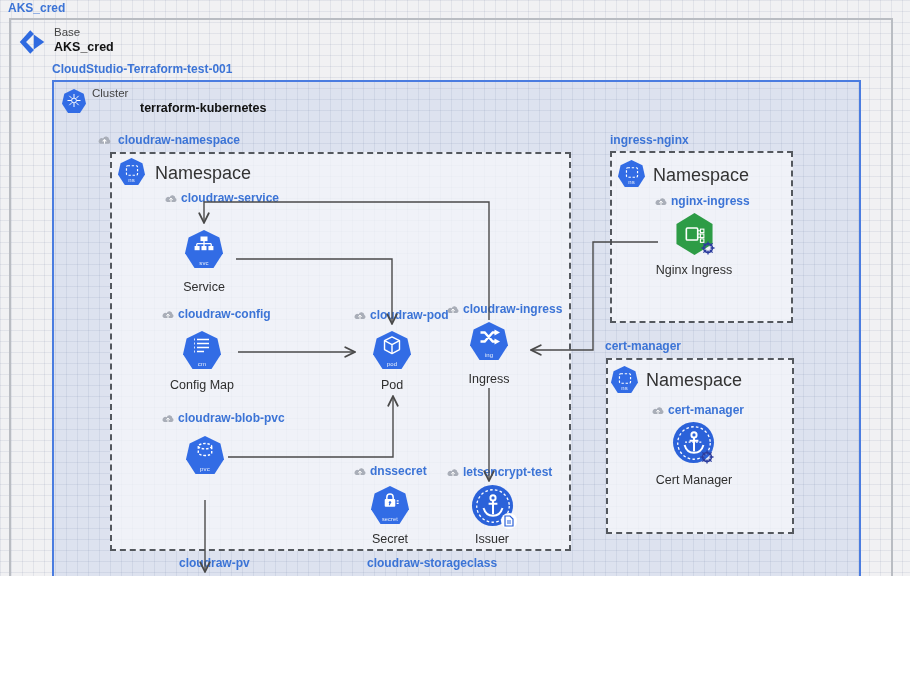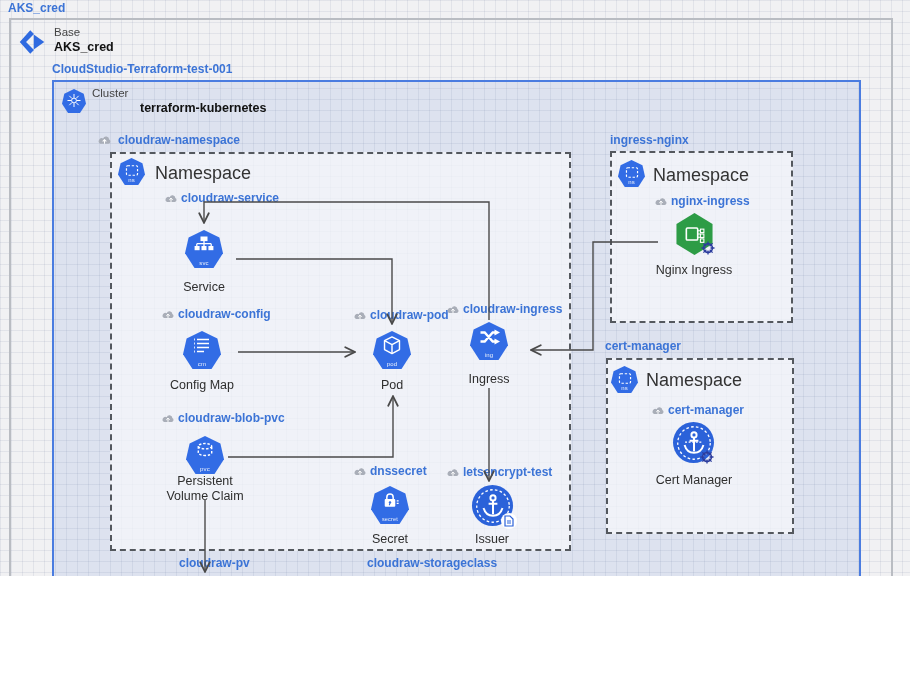--- a/index.html
+++ b/index.html
@@ -223,21 +223,20 @@
   </div>
   <div class="abs caption" style="left:489px;top:372px;">Ingress</div>
 
   <div class="abs hept" style="left:186px;top:436px;width:38px;height:38px;">
     <svg class="glyph" width="23" height="23" viewBox="0 0 24 24" stroke="#fff" stroke-width="1.5" fill="none">
       <ellipse cx="12" cy="7.5" rx="7" ry="2.8" stroke-dasharray="2.6 1.8"></ellipse>
       <path d="M5 7.5v6.8c0 1.6 3.1 2.9 7 2.9s7-1.3 7-2.9V7.5" stroke-dasharray="2.6 1.8"></path>
     </svg>
     <span class="badge">pvc</span>
   </div>
-  <div class="abs caption" style="left:205px;top:474px;width:100px;">Persistent Volume Claim</div>
 
   <div class="abs hept" style="left:371px;top:486px;width:38px;height:38px;">
     <svg class="glyph" width="23" height="23" viewBox="0 0 24 24">
       <path d="M8.7 11V8.6a3.3 3.3 0 0 1 6.6 0V11" stroke="#fff" stroke-width="1.6" fill="none"></path>
       <rect x="6.5" y="10.5" width="11" height="8" rx="1" fill="#fff"></rect>
       <circle cx="12" cy="14" r="1.3" fill="#326ce5"></circle>
       <path d="M11.5 15v2" stroke="#326ce5" stroke-width="1.2"></path>
       <path d="M19 12.5h2M19 15h2" stroke="#fff" stroke-width="1.3"></path>
     </svg>
     <span class="badge" style="font-size:5.5px">secret</span>

